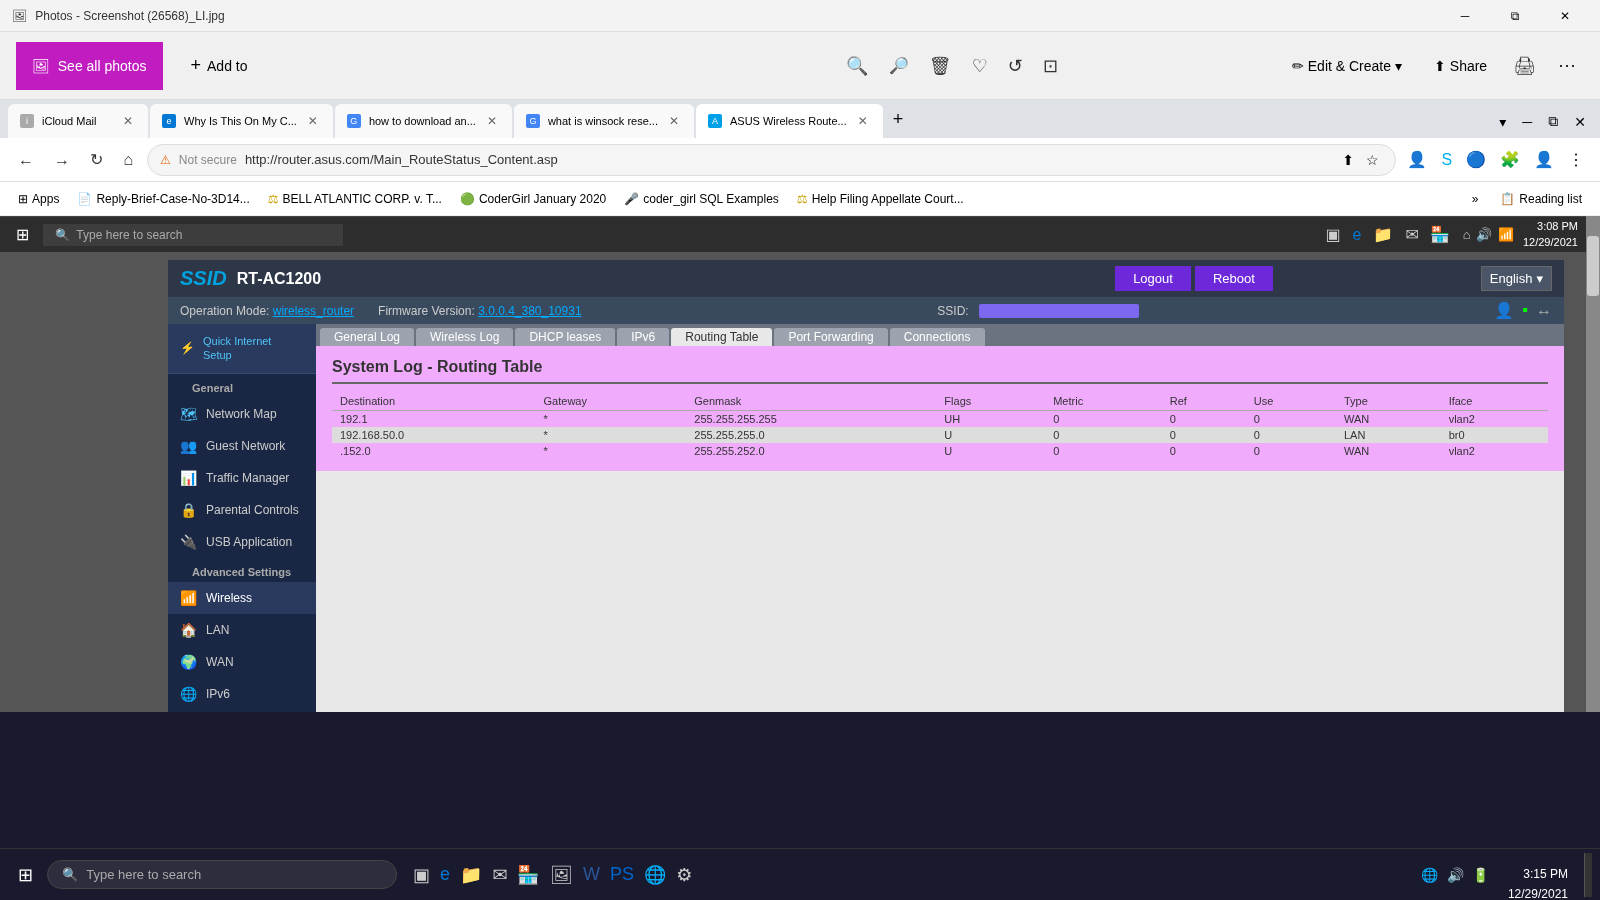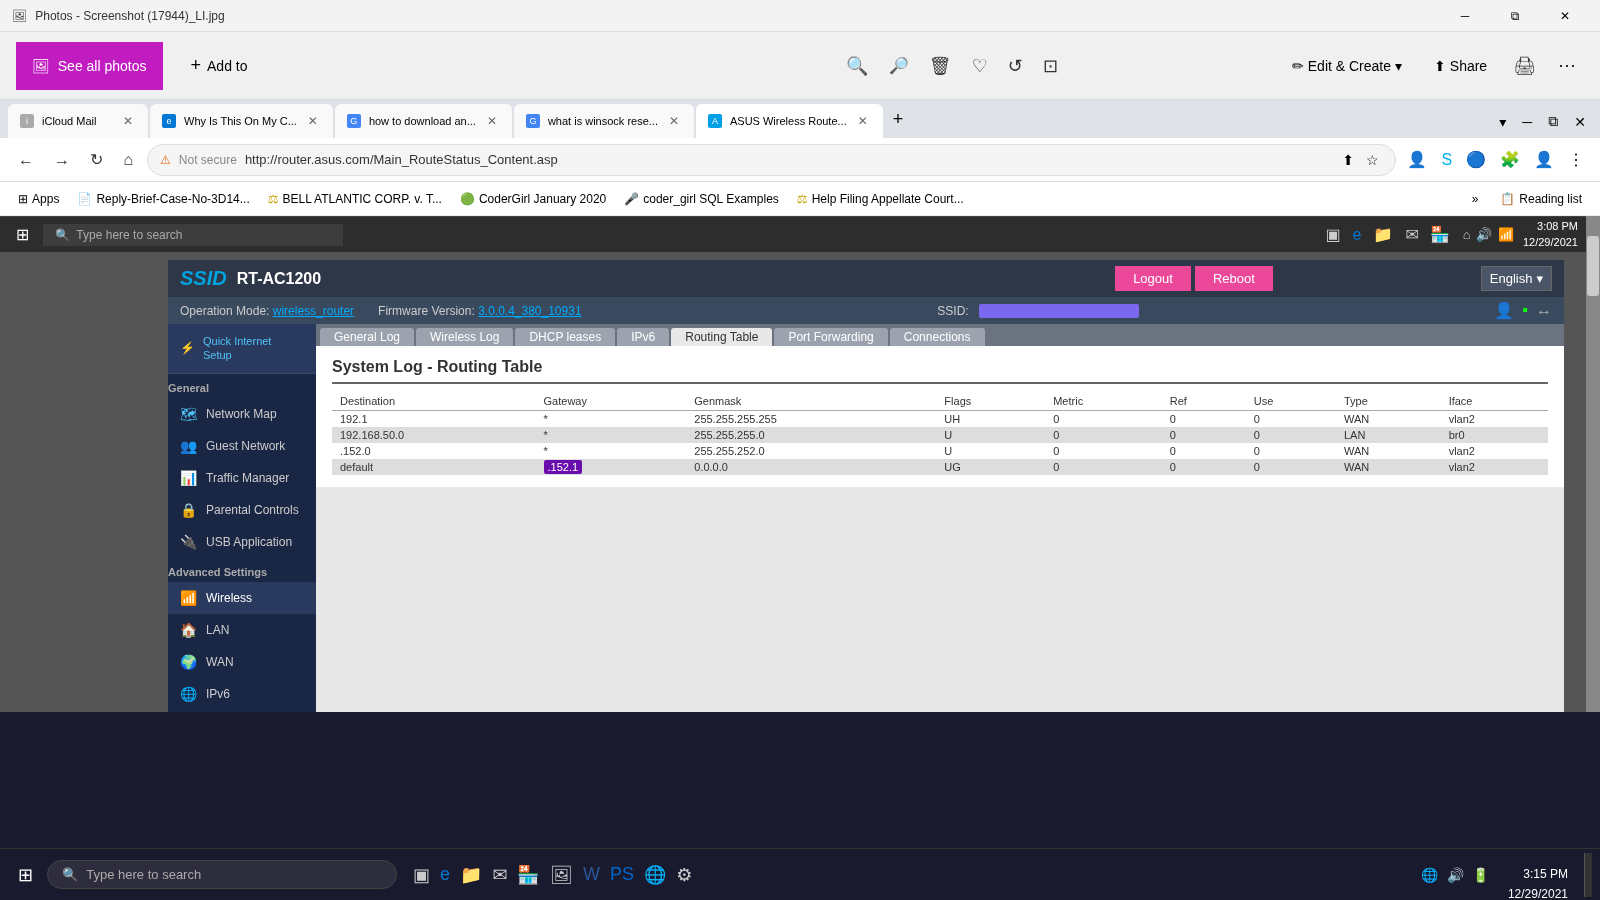--- a/index.html
+++ b/index.html
@@ -175,21 +175,21 @@
       padding: 6px 12px;
       display: flex;
       align-items: center;
       justify-content: space-between;
     }
     .router-brand { display: flex; align-items: center; gap: 10px; }
     .asus-logo { color: #00a3e0; font-size: 20px; font-style: italic; font-weight: bold; }
     .router-model { color: white; font-size: 16px; font-weight: bold; }
     .router-nav-btns { display: flex; gap: 4px; align-items: center; }
     .router-nav-btn {
-      background: #ec4899;
+      background: #6d28d9;
       color: white;
       border: none;
       padding: 5px 18px;
       font-size: 13px;
       cursor: pointer;
     }
     .lang-select {
       background: #4a5568;
       color: white;
       border: 1px solid #666;
@@ -234,21 +234,21 @@
 
     
     .router-sidebar {
       width: 148px;
       background: #1a2744;
       flex-shrink: 0;
     }
     .sidebar-section-label {
       color: #aaa;
       font-size: 11px;
-      padding: 8px 0 4px;
+      padding: 8px 24px 4px;
       font-weight: bold;
     }
     .sidebar-item {
       display: flex;
       align-items: center;
       gap: 8px;
       padding: 8px 12px;
       cursor: pointer;
       color: #ccc;
       font-size: 12px;
@@ -290,21 +290,21 @@
       color: white;
       border: none;
       padding: 2px 14px;
       font-size: 12px;
       cursor: pointer;
       border-radius: 3px 3px 0 0;
     }
     .content-tab.active { background: #e8e8e8; color: #333; }
 
     .content-body {
-      background: #ffffff;
+      background: #f0abfc;
       padding: 12px 16px;
     }
     .page-title {
       font-size: 16px;
       font-weight: bold;
       color: #333;
       margin-bottom: 8px;
       border-bottom: 2px solid #666;
       padding-bottom: 6px;
     }
@@ -404,21 +404,21 @@
     .win-sys-icon { color: #ccc; font-size: 14px; padding: 2px; }
     .win-clock { color: white; font-size: 12px; text-align: right; line-height: 1.6; padding: 0 8px; margin-top: 20px; }
     .win-show-desktop { width: 8px; background: #333; height: 44px; cursor: pointer; border-left: 1px solid #555; }
   </style>
 </head>
 <body>
 
 <div class="title-bar">
   <div class="title-bar-left">
     <span>🖼</span>
-    <span>Photos - Screenshot (17944)_LI.jpg</span>
+    <span>Photos - Screenshot (26568)_LI.jpg</span>
   </div>
   <div class="title-bar-controls">
     <button class="title-bar-btn">─</button>
     <button class="title-bar-btn">⧉</button>
     <button class="title-bar-btn close">✕</button>
   </div>
 </div>
 
 <div class="photos-toolbar">
   <button class="see-all-photos">
@@ -711,31 +711,20 @@
                   <td>.152.0</td>
                   <td>*</td>
                   <td>255.255.252.0</td>
                   <td>U</td>
                   <td>0</td>
                   <td>0</td>
                   <td>0</td>
                   <td>WAN</td>
                   <td>vlan2</td>
                 </tr>
-                <tr>
-                  <td>default</td>
-                  <td><span class="highlighted-cell">.152.1</span></td>
-                  <td>0.0.0.0</td>
-                  <td>UG</td>
-                  <td>0</td>
-                  <td>0</td>
-                  <td>0</td>
-                  <td>WAN</td>
-                  <td>vlan2</td>
-                </tr>
               </tbody>
             </table>
           </div>
         </div>
       </div>
     </div>
   </div>
 
   <div class="scroll-track">
     <div class="scroll-thumb"></div>

